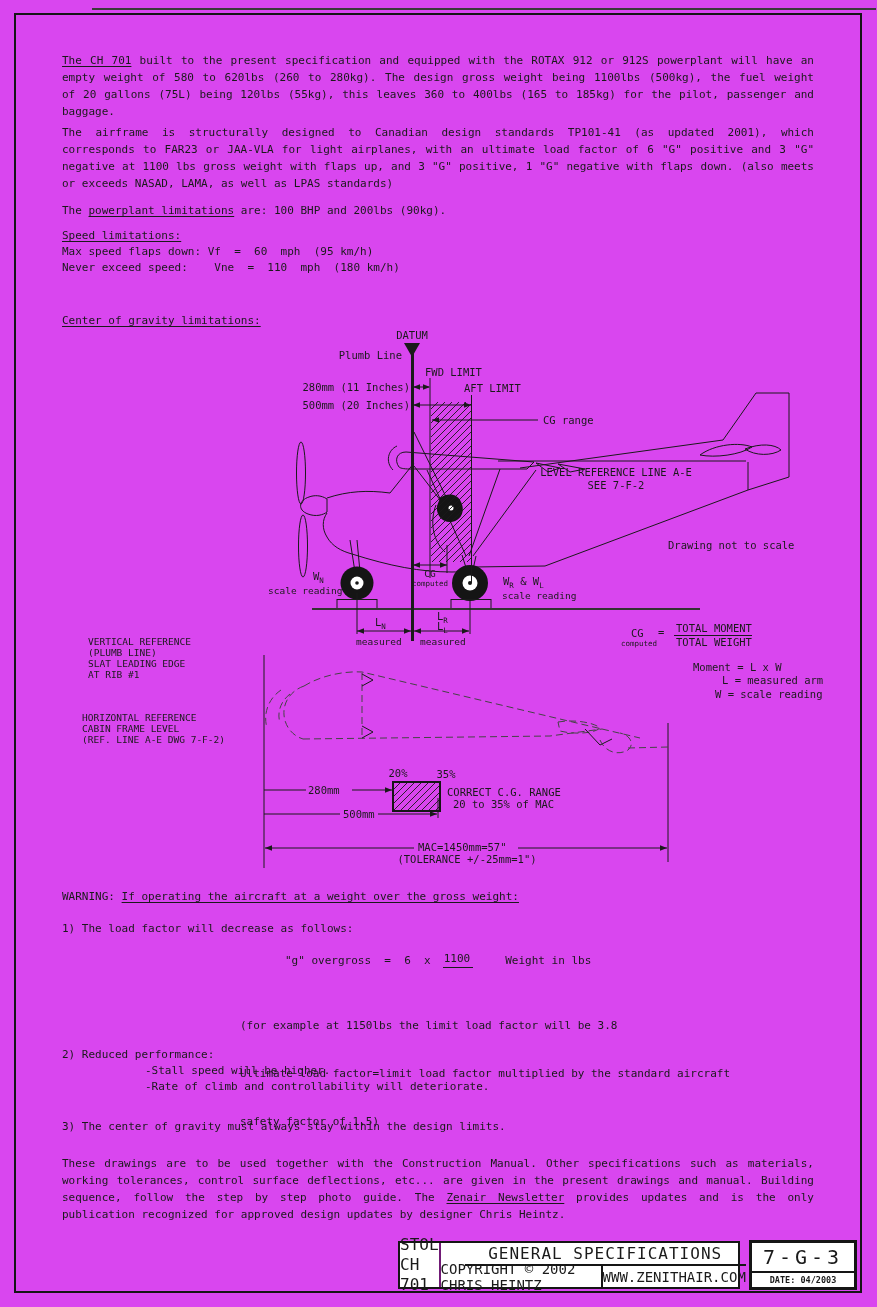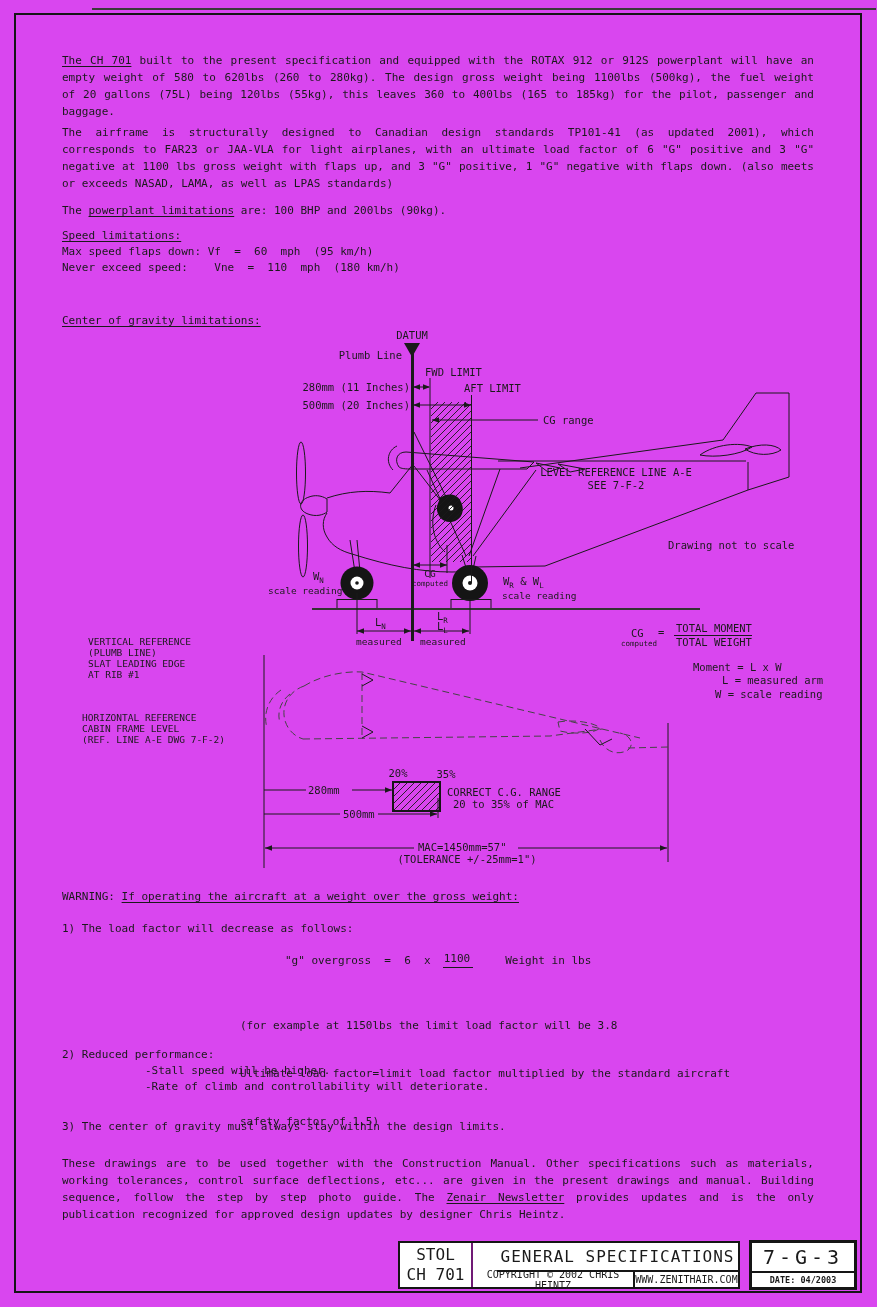--- a/index.html
+++ b/index.html
@@ -25,21 +25,21 @@
   .dash{stroke:#444;stroke-width:1;fill:none;stroke-dasharray:7 4;}
   .ah{fill:#1a1a1a;stroke:none;}
   
   .tb-main{position:absolute;left:398px;top:1241px;width:342px;height:48px;border:2px solid #151515;
            box-sizing:border-box;display:flex;background:#fff;}
   .tb-model{width:71px;border-right:2px solid #701a75;display:flex;flex-direction:column;
             justify-content:center;align-items:center;font-size:16px;line-height:20px;}
   .tb-mid{flex:1;display:flex;flex-direction:column;}
   .tb-title{flex:1;display:flex;align-items:center;justify-content:center;font-size:16px;
             letter-spacing:1px;border-bottom:2px solid #151515;margin-left:24px;}
-  .tb-sub{height:15px;display:flex;font-size:10px;text-align:center;}
+  .tb-sub{height:21px;display:flex;font-size:14px;}
   .tb-copy{width:160px;border-right:2px solid #151515;display:flex;align-items:center;justify-content:center;}
   .tb-site{flex:1;display:flex;align-items:center;justify-content:center;}
   .tb-sheet{position:absolute;left:749px;top:1240px;width:108px;height:50px;border:3px solid #151515;
             box-sizing:border-box;display:flex;flex-direction:column;background:#fff;}
   .tb-num{flex:1;display:flex;align-items:center;justify-content:center;font-size:20px;letter-spacing:4px;
           border-bottom:2px solid #151515;}
   .tb-date{height:14px;display:flex;align-items:center;justify-content:center;font-size:8.5px;font-weight:bold;}
 </style>
 </head>
 <body>

